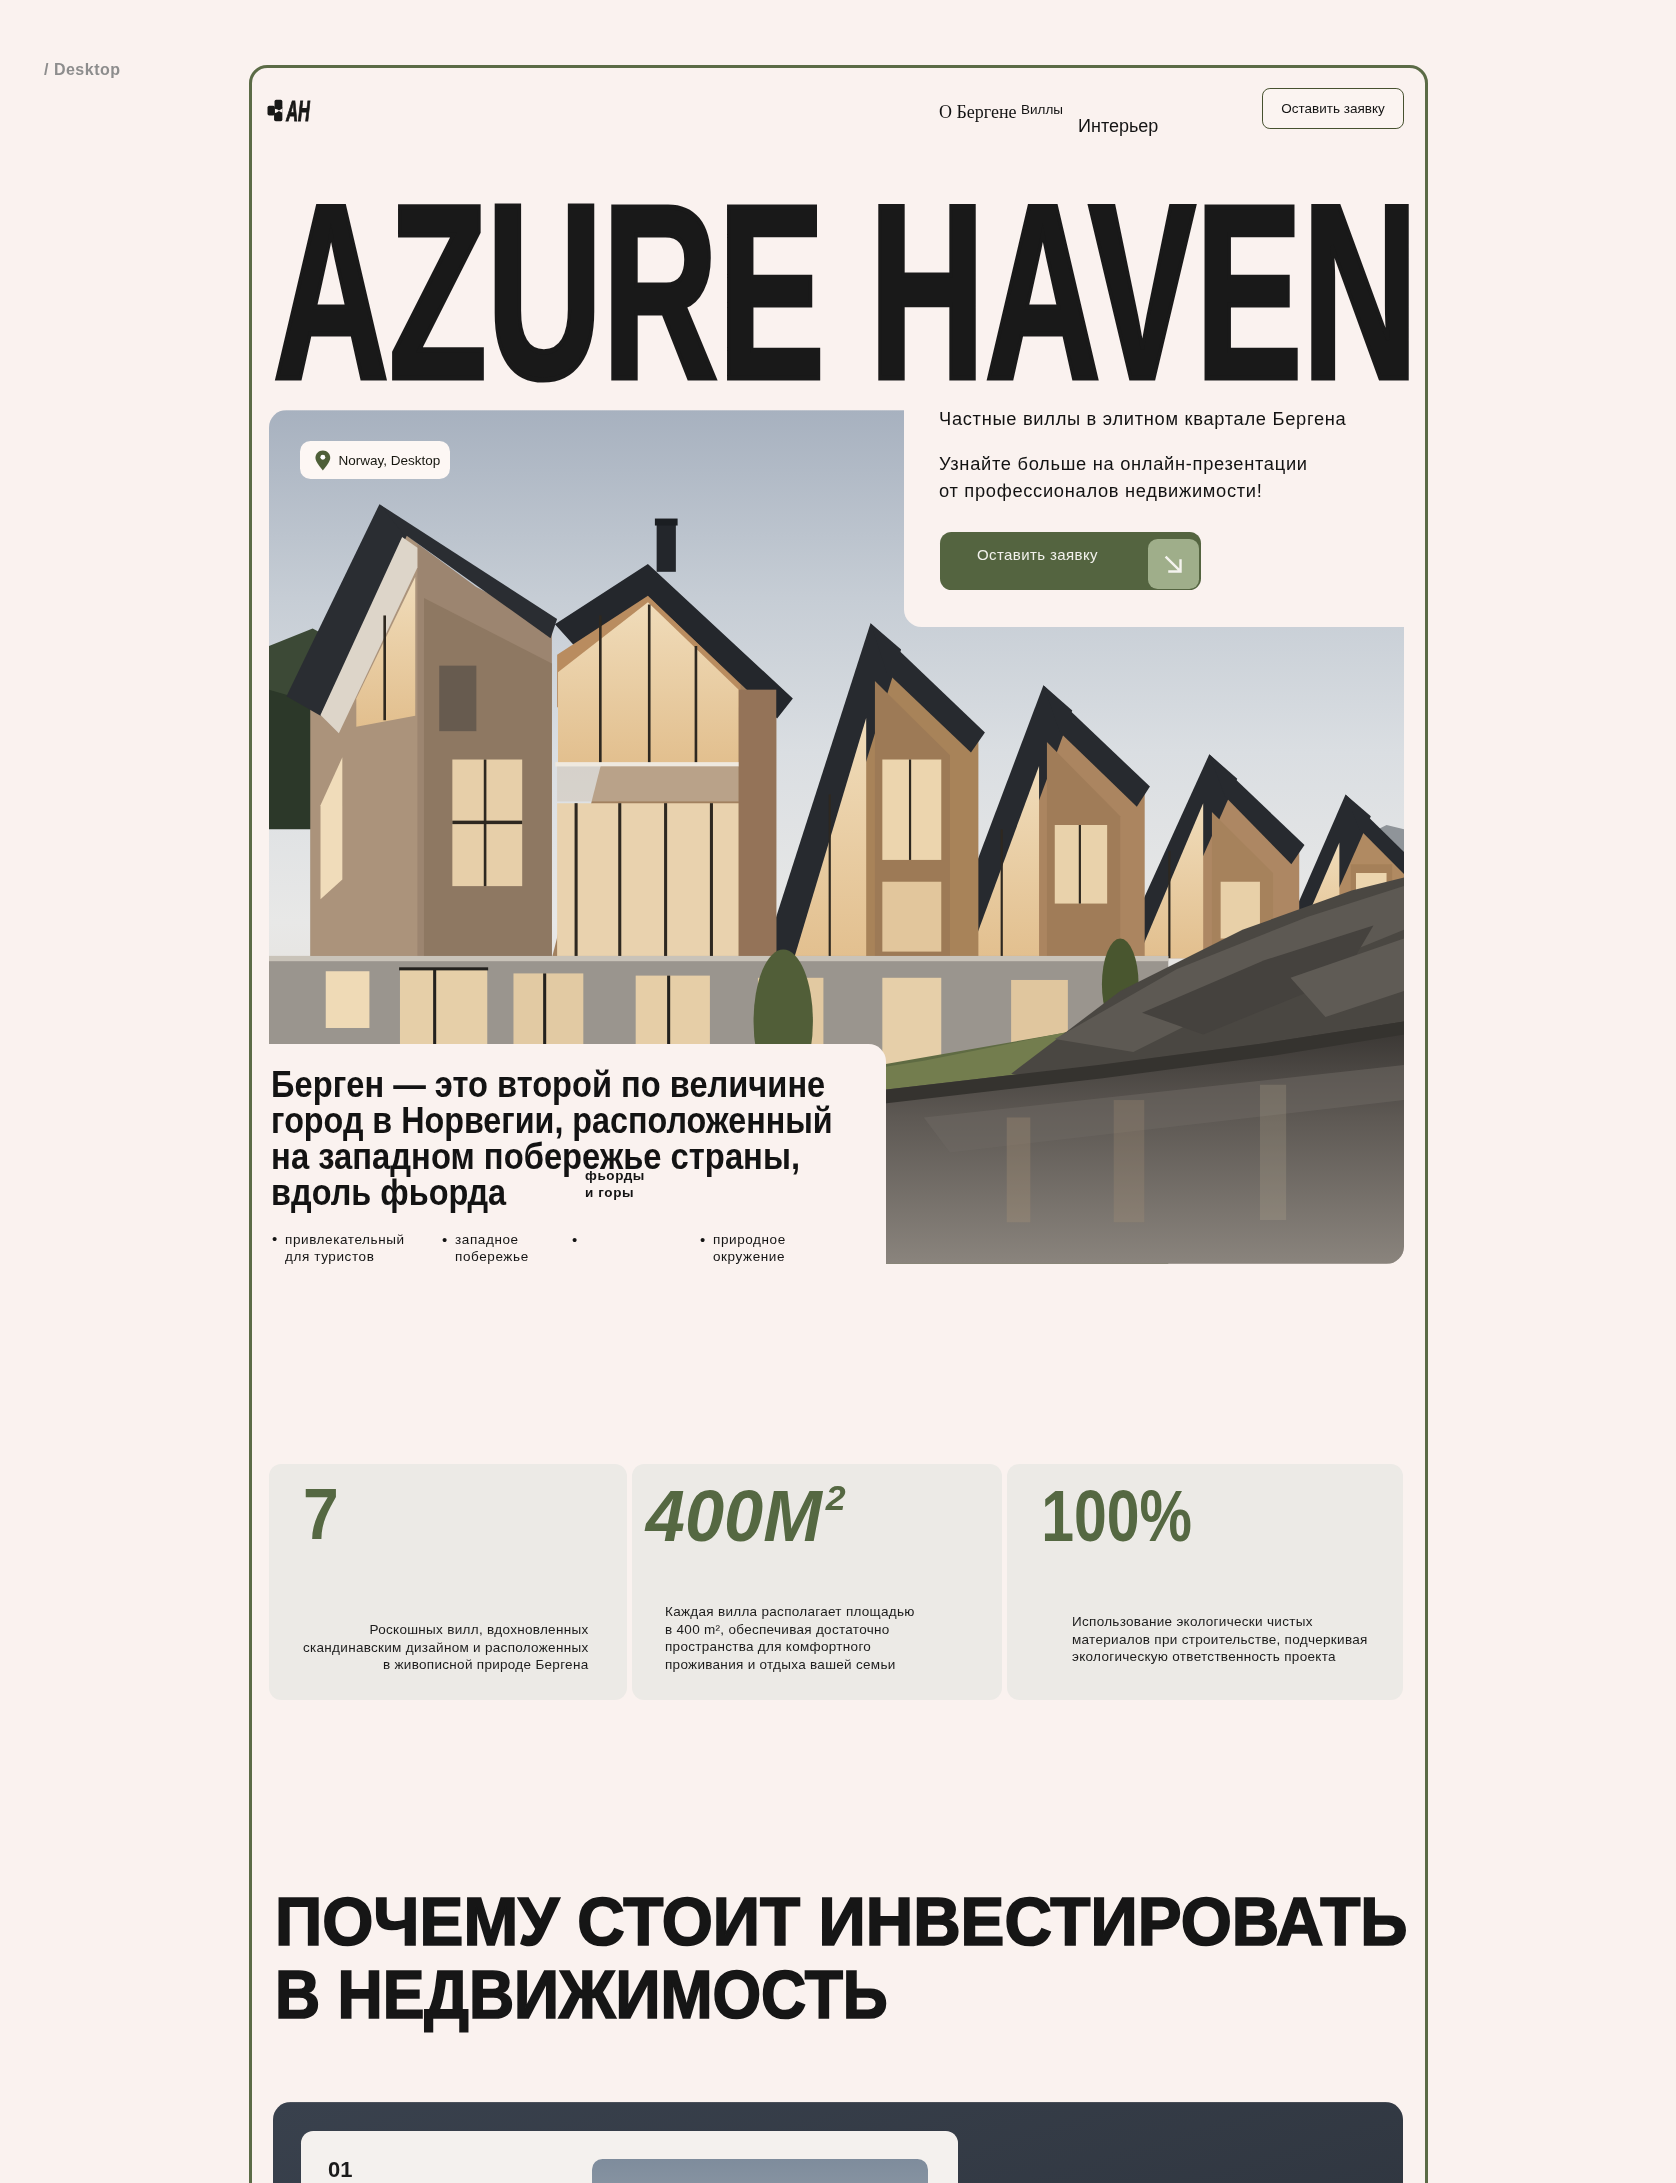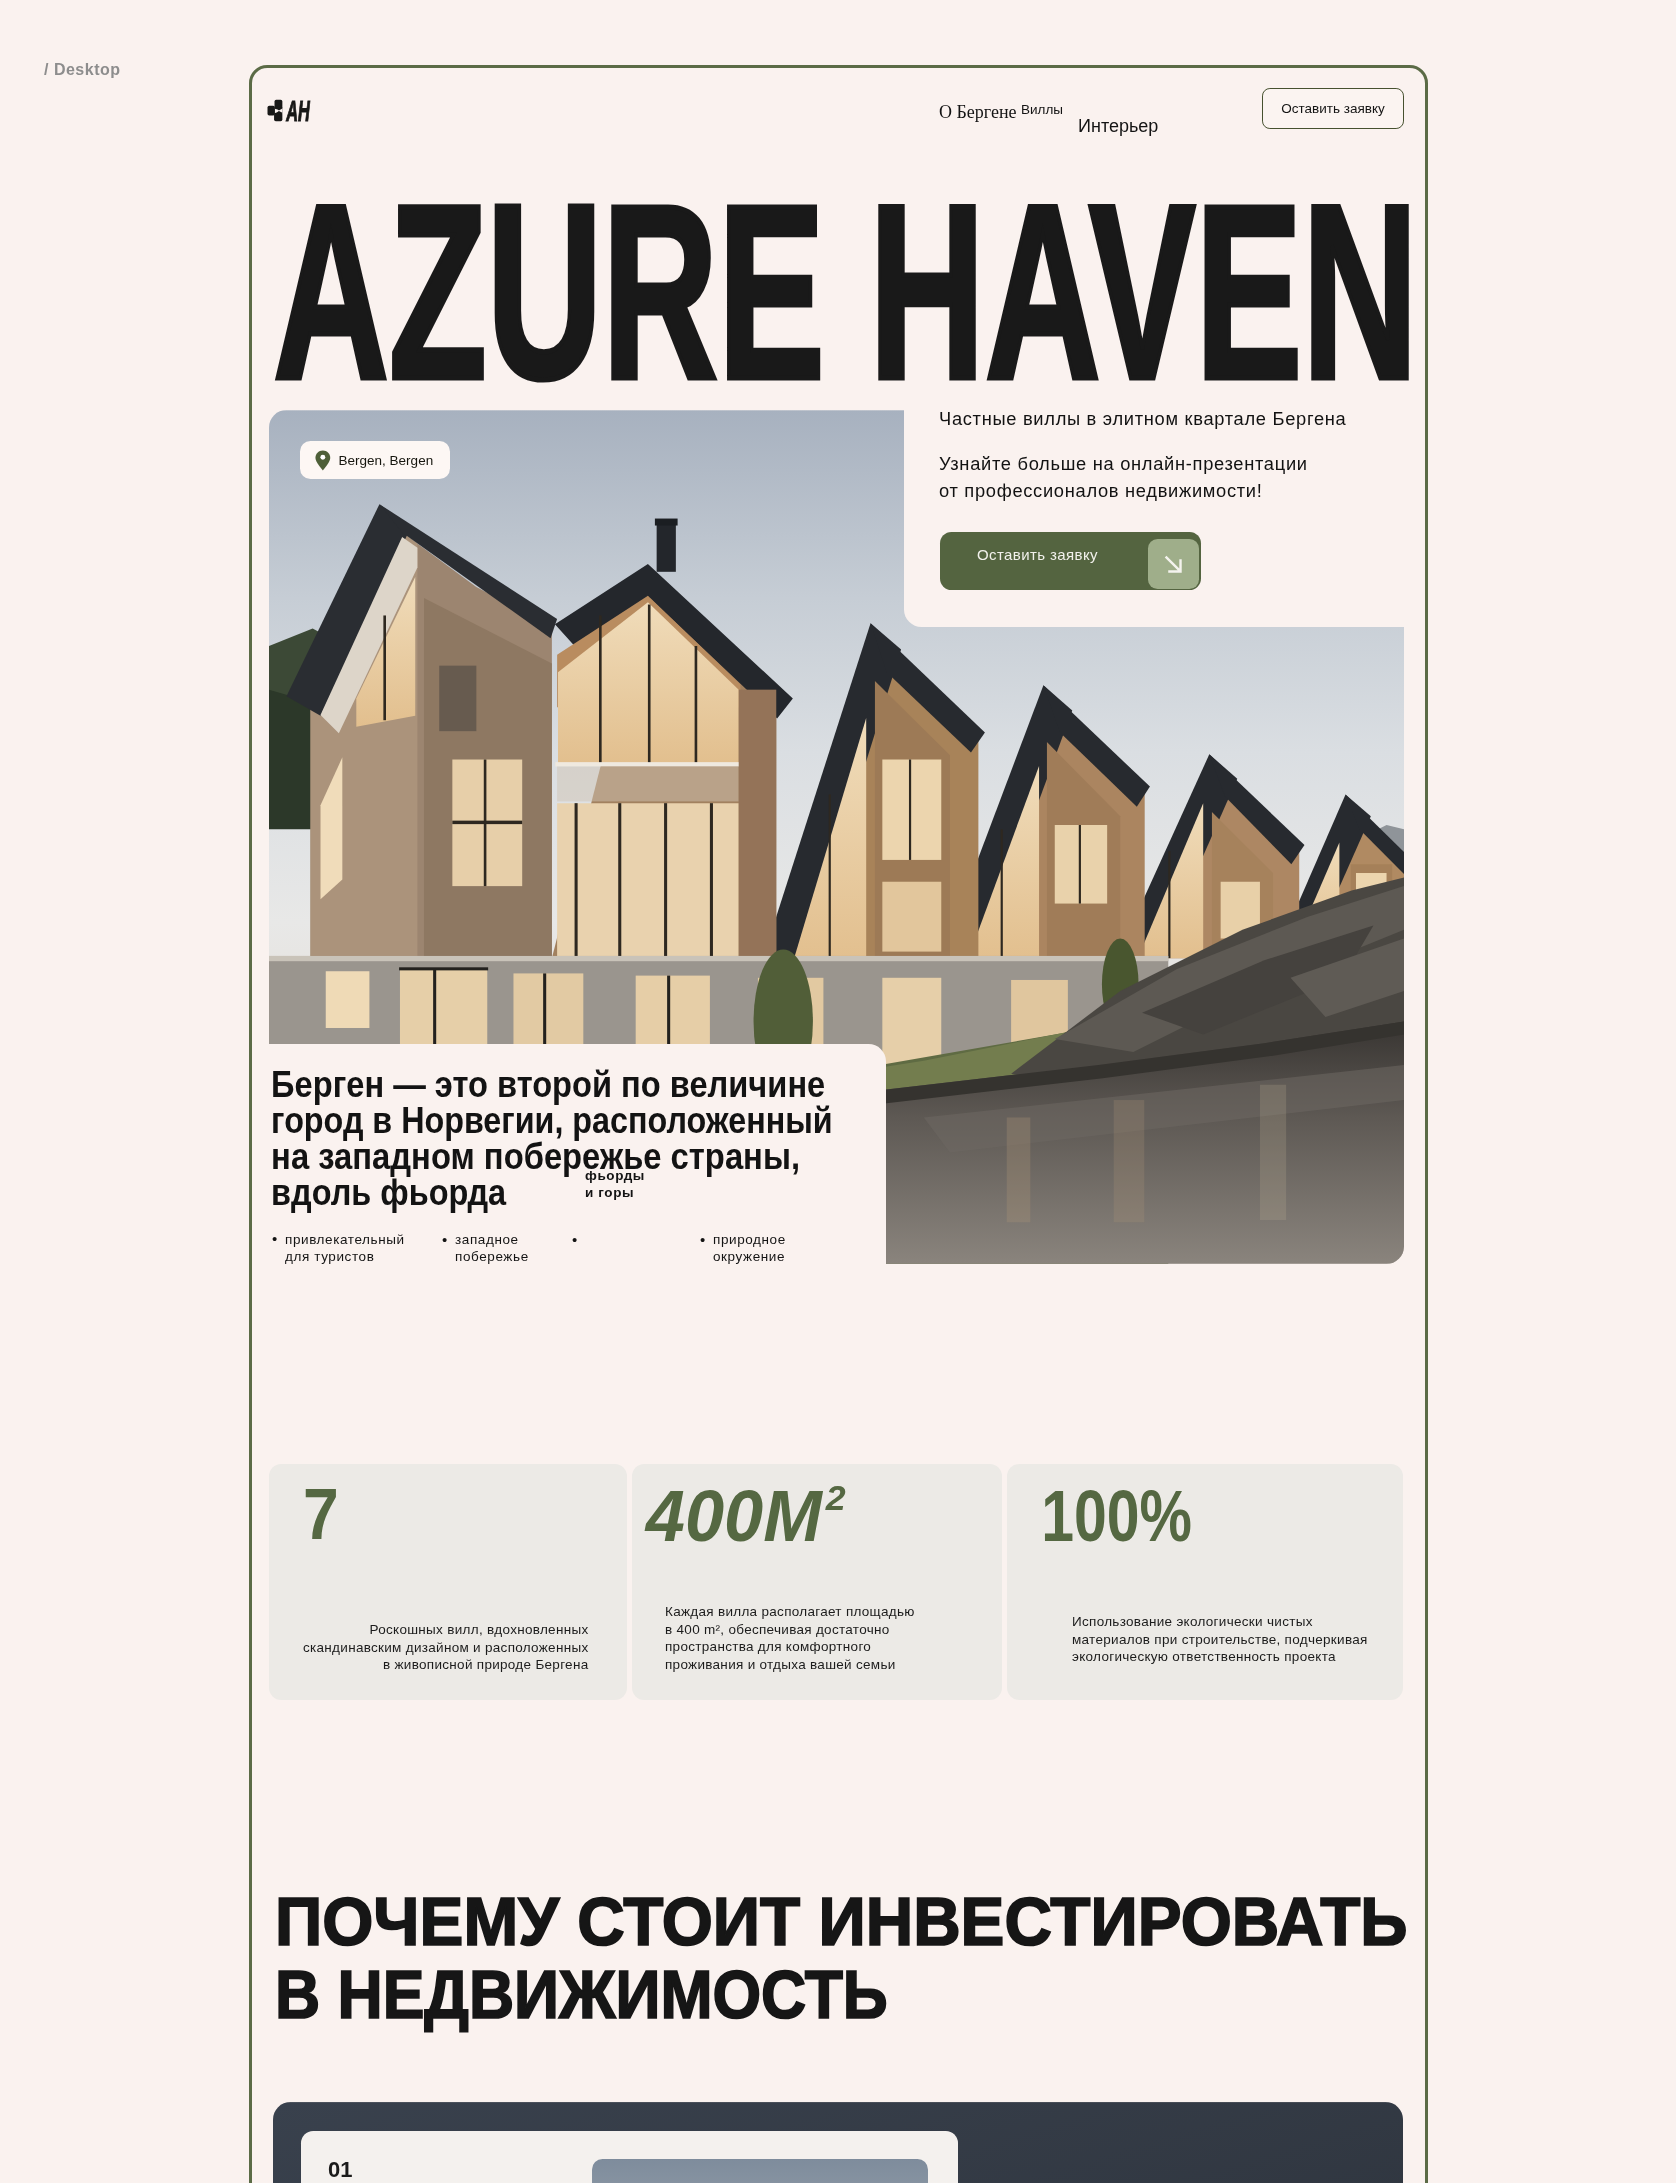--- a/index.html
+++ b/index.html
@@ -186,21 +186,21 @@
 
   <div class="abs" style="left:904px;top:410px;width:502px;height:217px;background:#faf2ef;border-bottom-left-radius:17.5px;"></div>
 
   <div class="abs" style="left:269px;top:1044px;width:617px;height:223px;background:#faf2ef;border-top-right-radius:17.5px;"></div>
 
   <div class="abs" style="left:300px;top:441px;width:150px;height:38px;background:#fdf7f4;border-radius:10.5px;display:flex;align-items:center;">
     <svg width="15.7" height="21" viewBox="0 0 36 48" style="margin-left:15px;">
       <path d="M18 1 C8 1 1 8.6 1 18.4 C1 28 18 47 18 47 C18 47 35 28 35 18.4 C35 8.6 28 1 18 1 Z" fill="#4e5f38"></path>
       <circle cx="18" cy="16.5" r="5.6" fill="#ffffff"></circle>
     </svg>
-    <span style="font-size:13.5px;color:#16160f;margin-left:7.9px;">Bergen, Bergen</span>
+    <span style="font-size:13.5px;color:#16160f;margin-left:7.9px;">Norway, Desktop</span>
   </div>
 
   <div class="abs" style="left:939px;top:408px;font-size:18.3px;letter-spacing:0.7px;color:#121212;">Частные виллы в элитном квартале Бергена</div>
 
   <div class="abs" style="left:939px;top:450px;font-size:18.3px;letter-spacing:0.7px;line-height:27px;color:#121212;">Узнайте больше на онлайн-презентации<br>от профессионалов недвижимости!</div>
 
   <div class="abs" style="left:940px;top:532px;width:261px;height:58px;background:#546440;border-radius:11.4px;"></div>
   <div class="abs" style="left:977px;top:546px;font-size:15px;letter-spacing:0.4px;color:#f2f1ec;">Оставить заявку</div>
 
   <div class="abs" style="left:1148px;top:539px;width:51px;height:50px;background:#9fae8a;border-radius:9.6px;">

